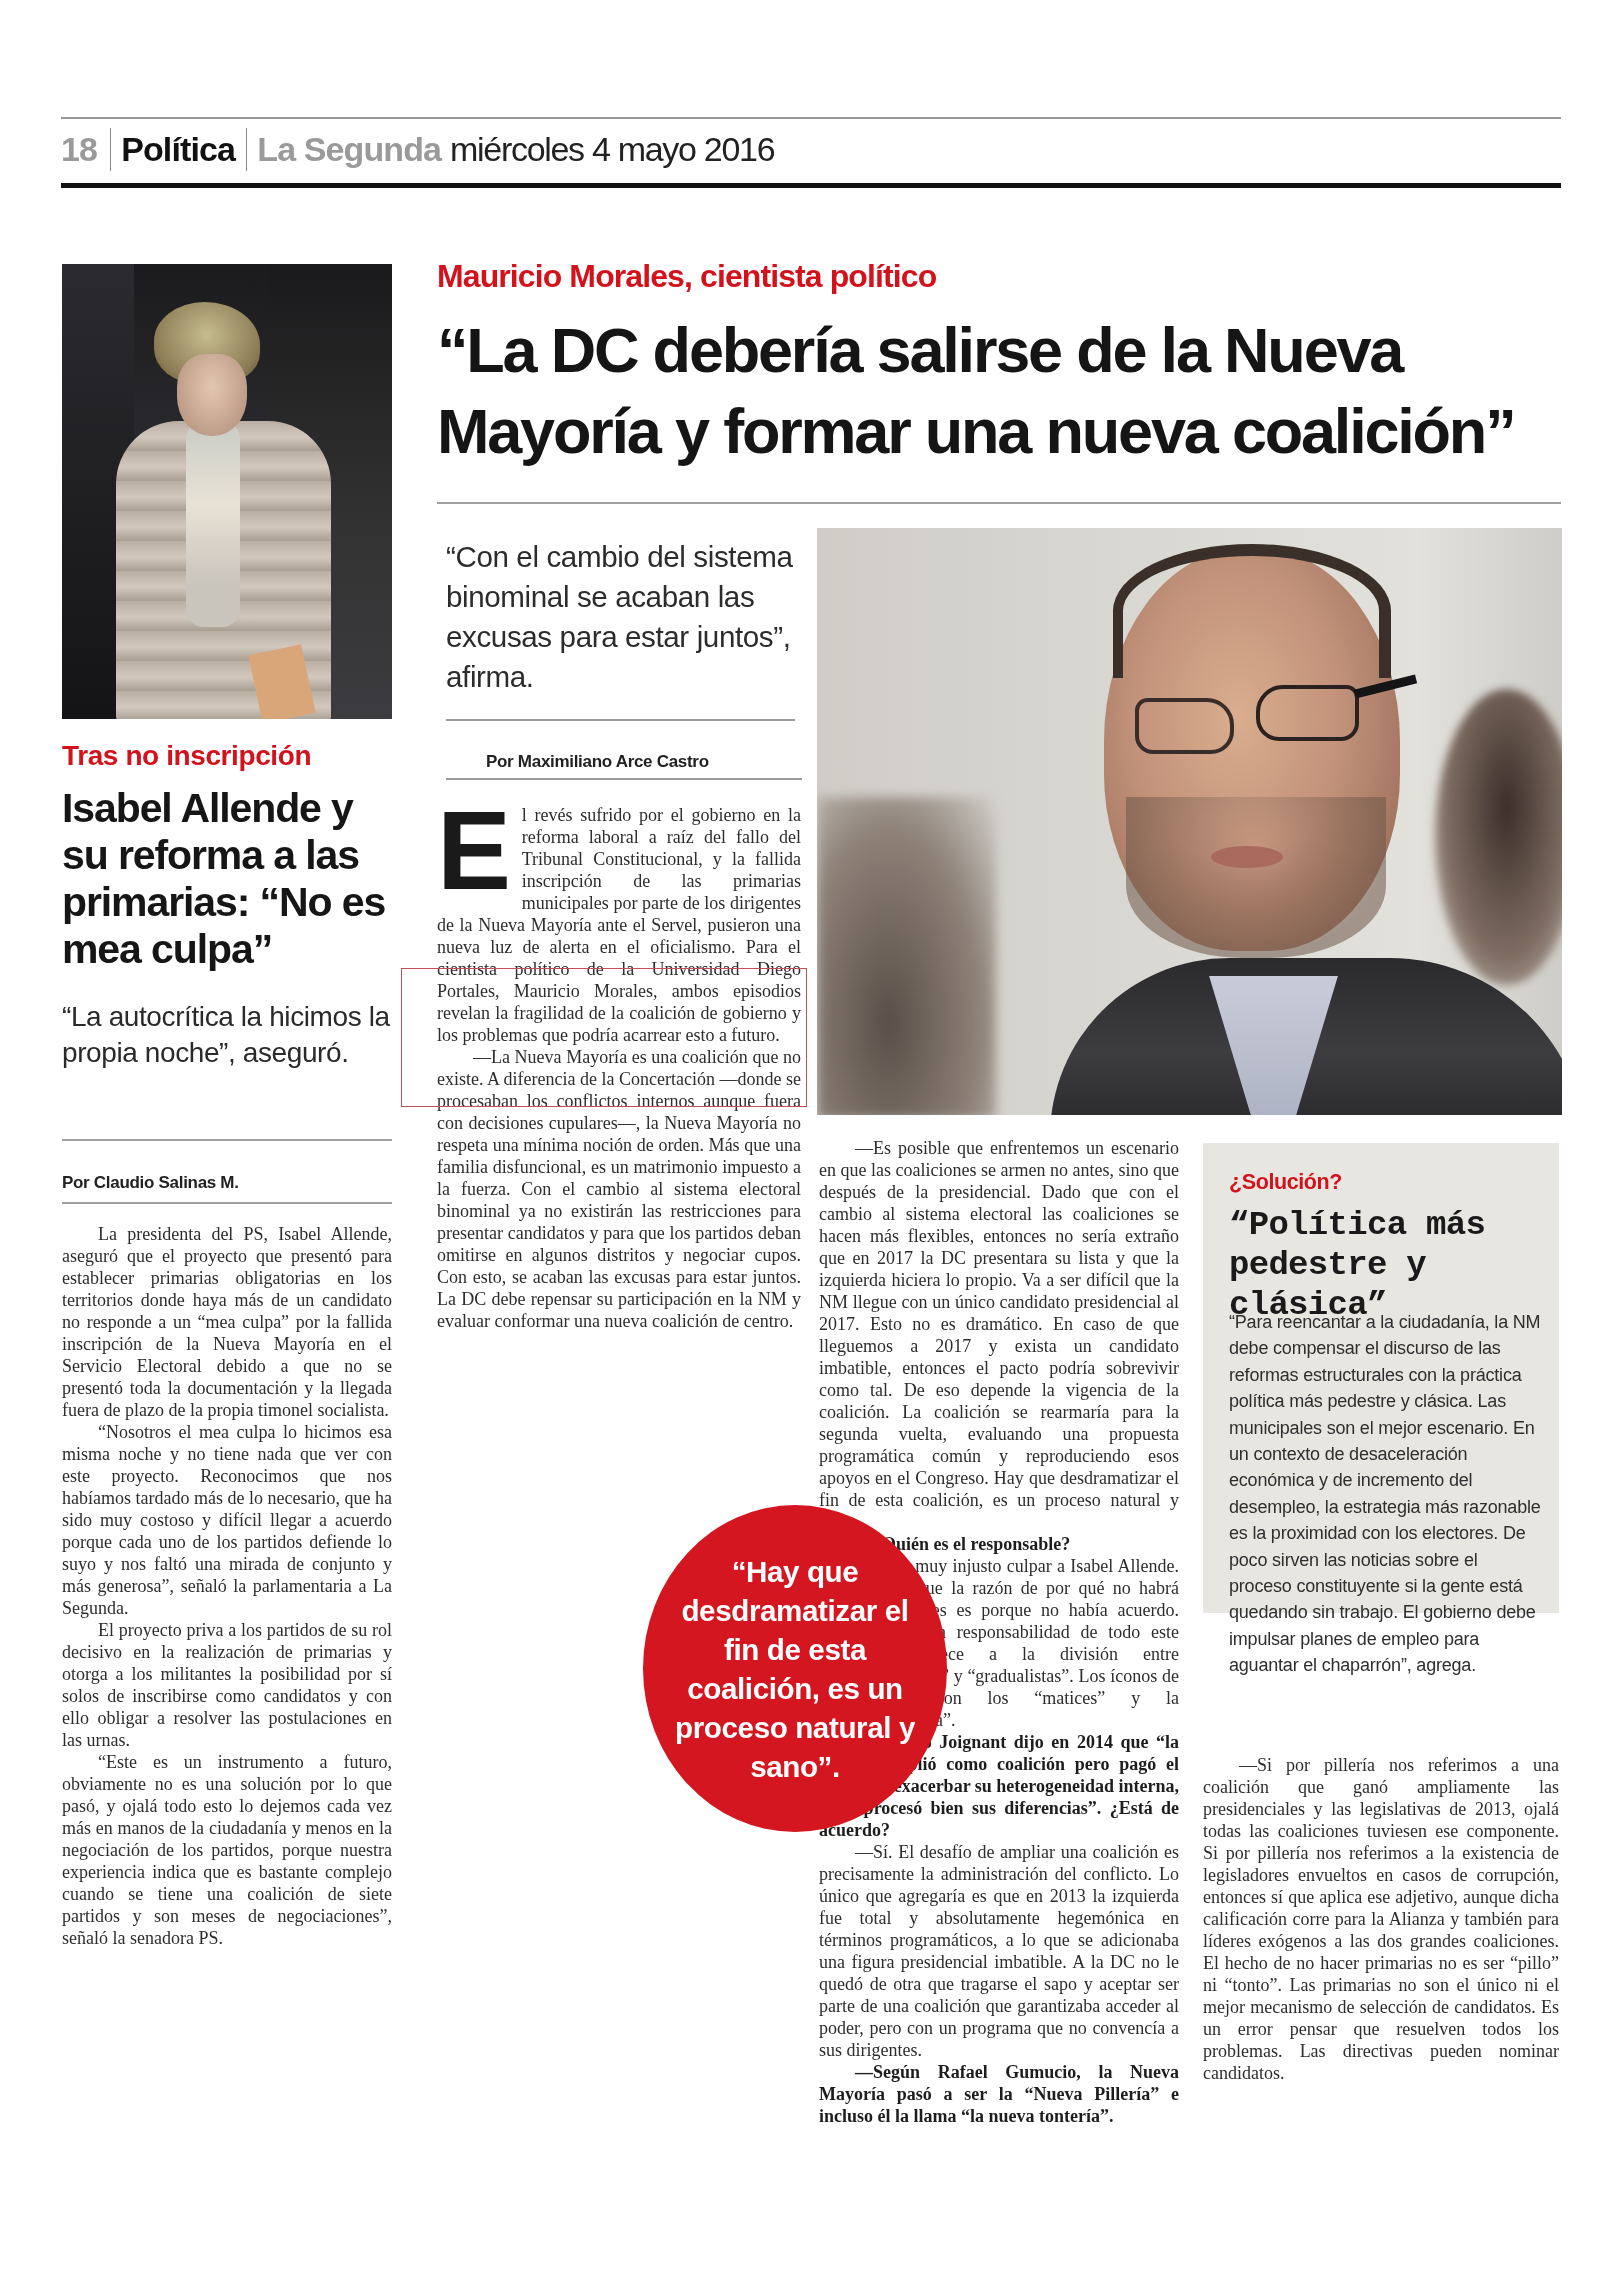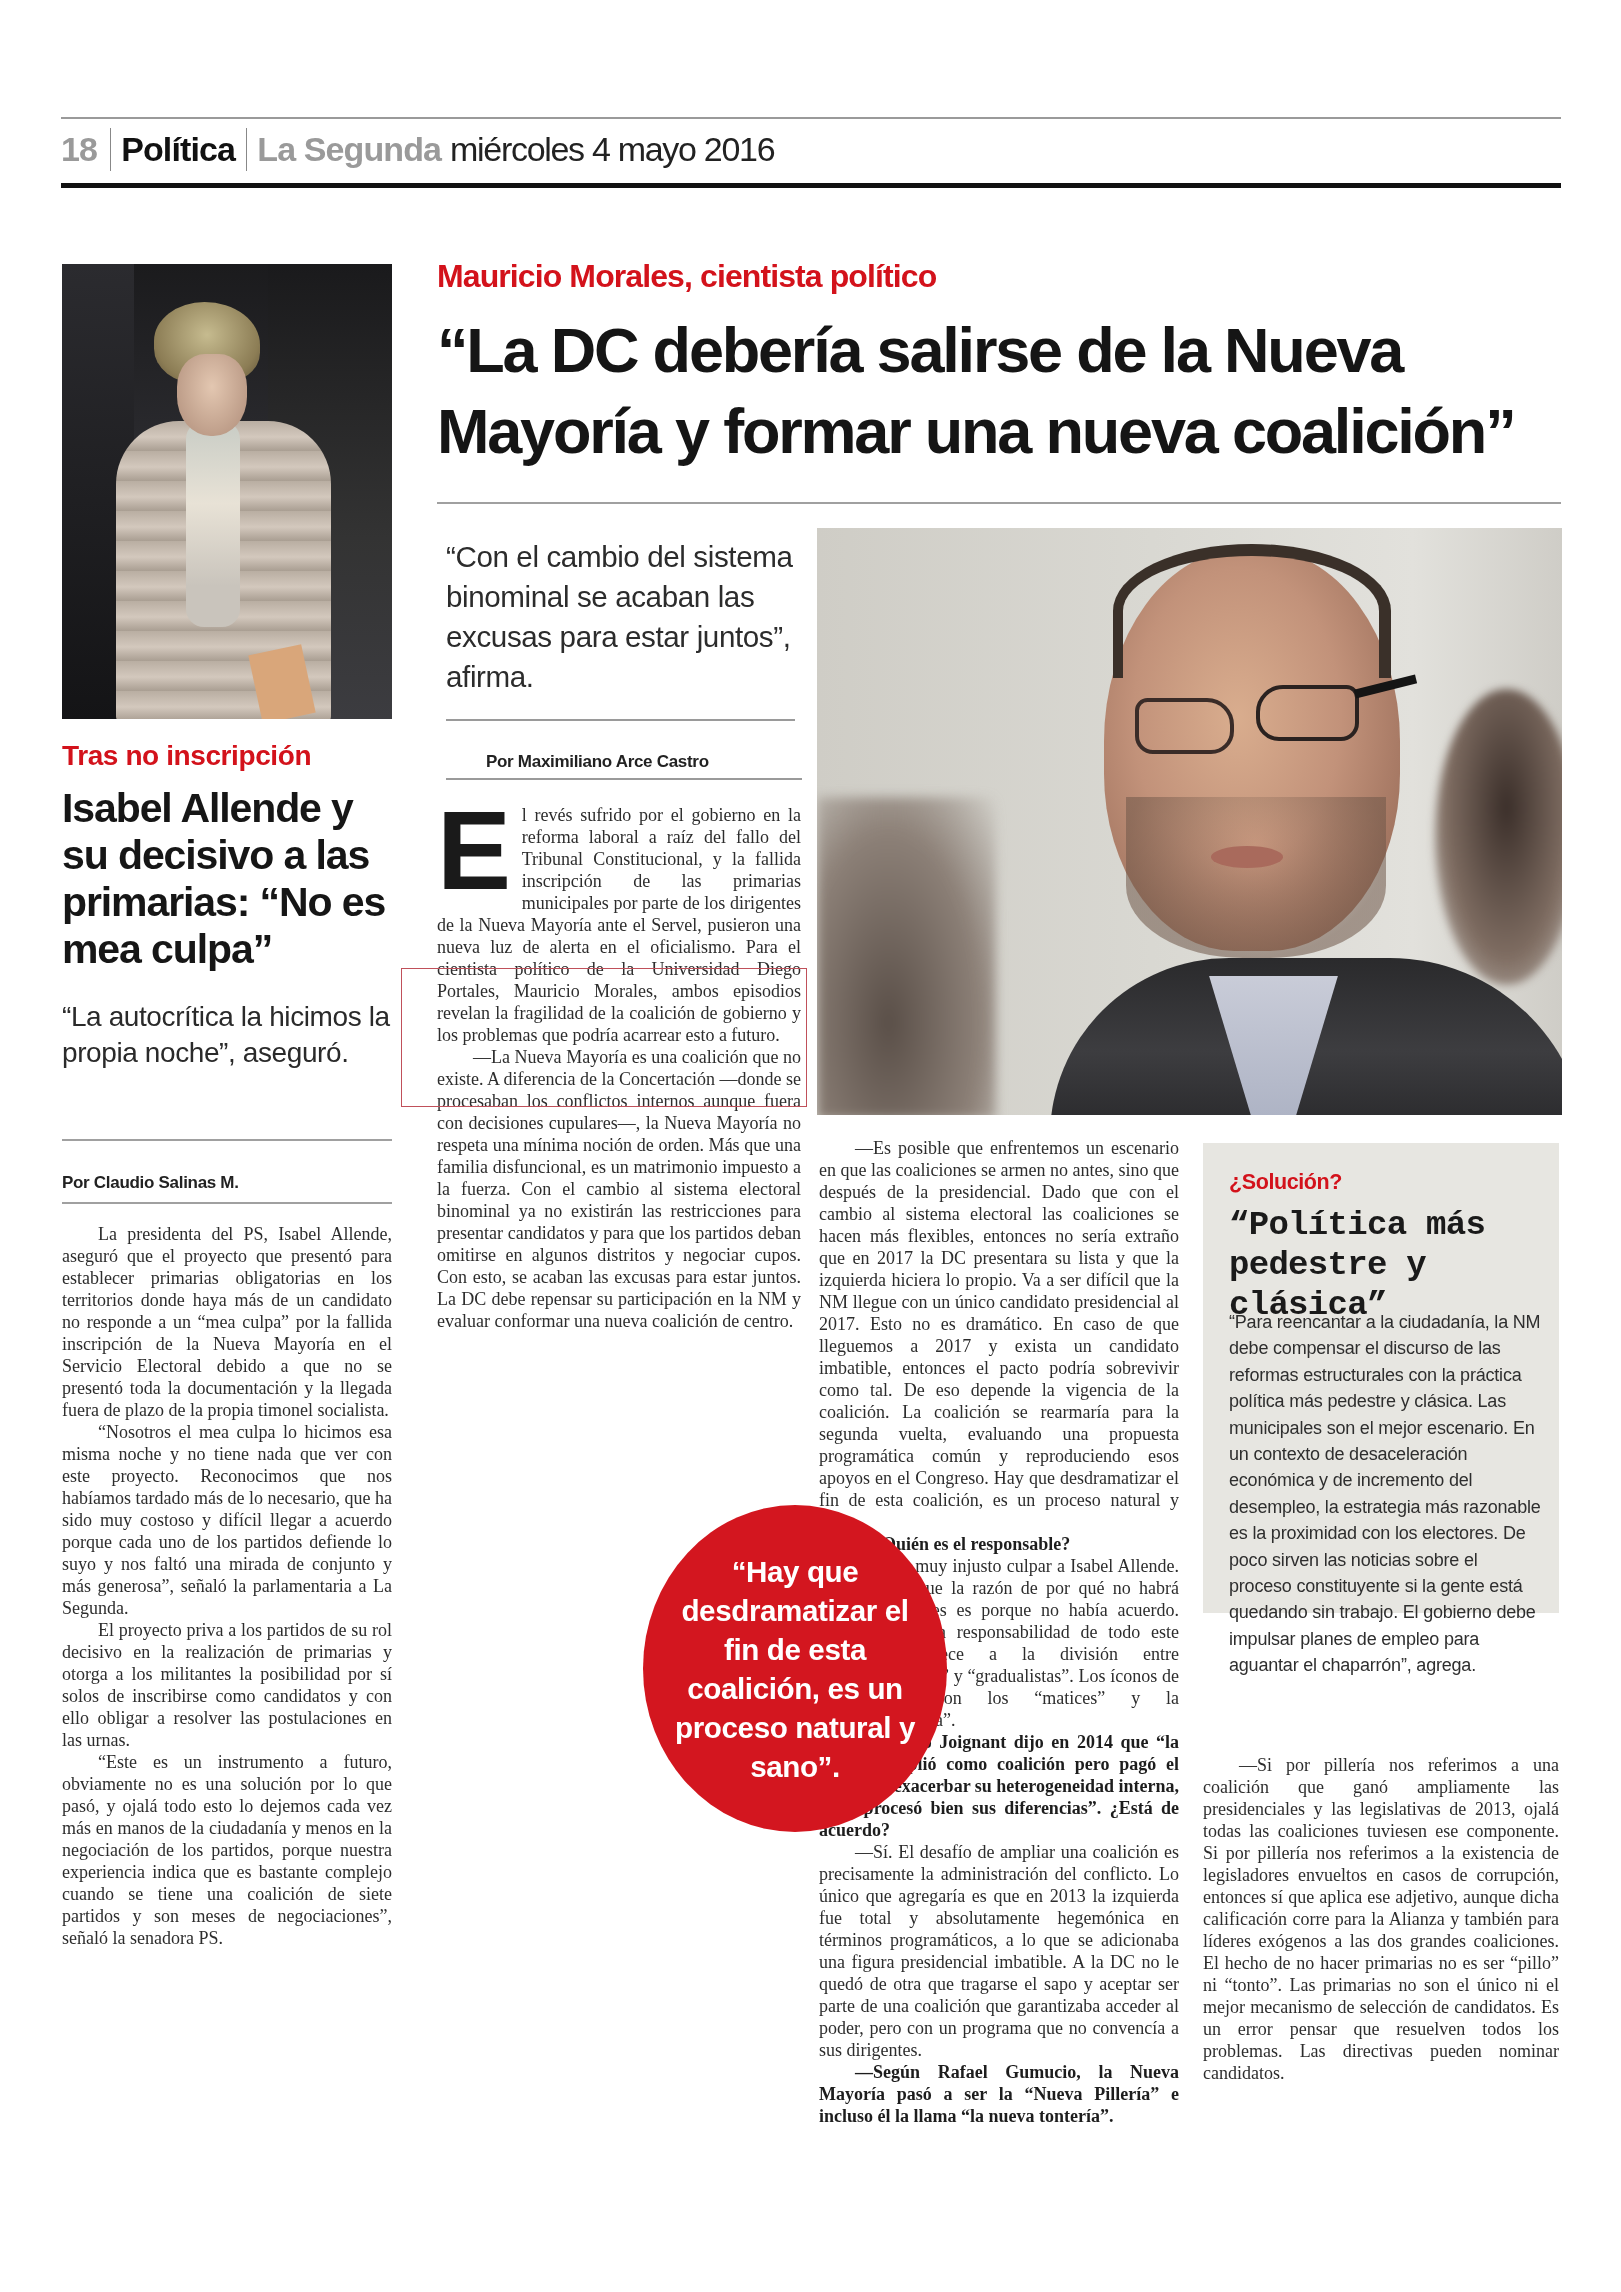--- a/index.html
+++ b/index.html
@@ -103,21 +103,21 @@
   <div class="bg-person2"></div>
   <div class="bg-person1"></div>
   <div class="jacket"></div>
   <div class="scarf"></div>
   <div class="hair"></div>
   <div class="face"></div>
   <div class="folder"></div>
 </div>
 
 <div class="abs kicker-left">Tras no inscripción</div>
-<h2 class="abs headline-left">Isabel Allende y su decisivo a las primarias: “No es mea culpa”</h2>
+<h2 class="abs headline-left">Isabel Allende y su reforma a las primarias: “No es mea culpa”</h2>
 <div class="abs deck-left">“La autocrítica la hicimos la propia noche”, aseguró.</div>
 <div class="abs rule-left-1"></div>
 <div class="abs byline-left">Por Claudio Salinas M.</div>
 <div class="abs rule-left-2"></div>
 
 <div class="abs col-left body-text">
   <p>La presidenta del PS, Isabel Allende, aseguró que el proyecto que presentó para establecer primarias obligatorias en los territorios donde haya más de un candidato no responde a un “mea culpa” por la fallida inscripción de la Nueva Mayoría en el Servicio Electoral debido a que no se presentó toda la documentación y la llegada fuera de plazo de la propia timonel socialista.</p>
   <p>“Nosotros el mea culpa lo hicimos esa misma noche y no tiene nada que ver con este proyecto. Reconocimos que nos habíamos tardado más de lo necesario, que ha sido muy costoso y difícil llegar a acuerdo porque cada uno de los partidos defiende lo suyo y nos faltó una mirada de conjunto y más generosa”, señaló la parlamentaria a La Segunda.</p>
   <p>El proyecto priva a los partidos de su rol decisivo en la realización de primarias y otorga a los militantes la posibilidad por sí solos de inscribirse como candidatos y con ello obligar a resolver las postulaciones en las urnas.</p>
   <p>“Este es un instrumento a futuro, obviamente no es una solución por lo que pasó, y ojalá todo esto lo dejemos cada vez más en manos de la ciudadanía y menos en la negociación de los partidos, porque nuestra experiencia indica que es bastante complejo cuando se tiene una coalición de siete partidos y son meses de negociaciones”, señaló la senadora PS.</p>

